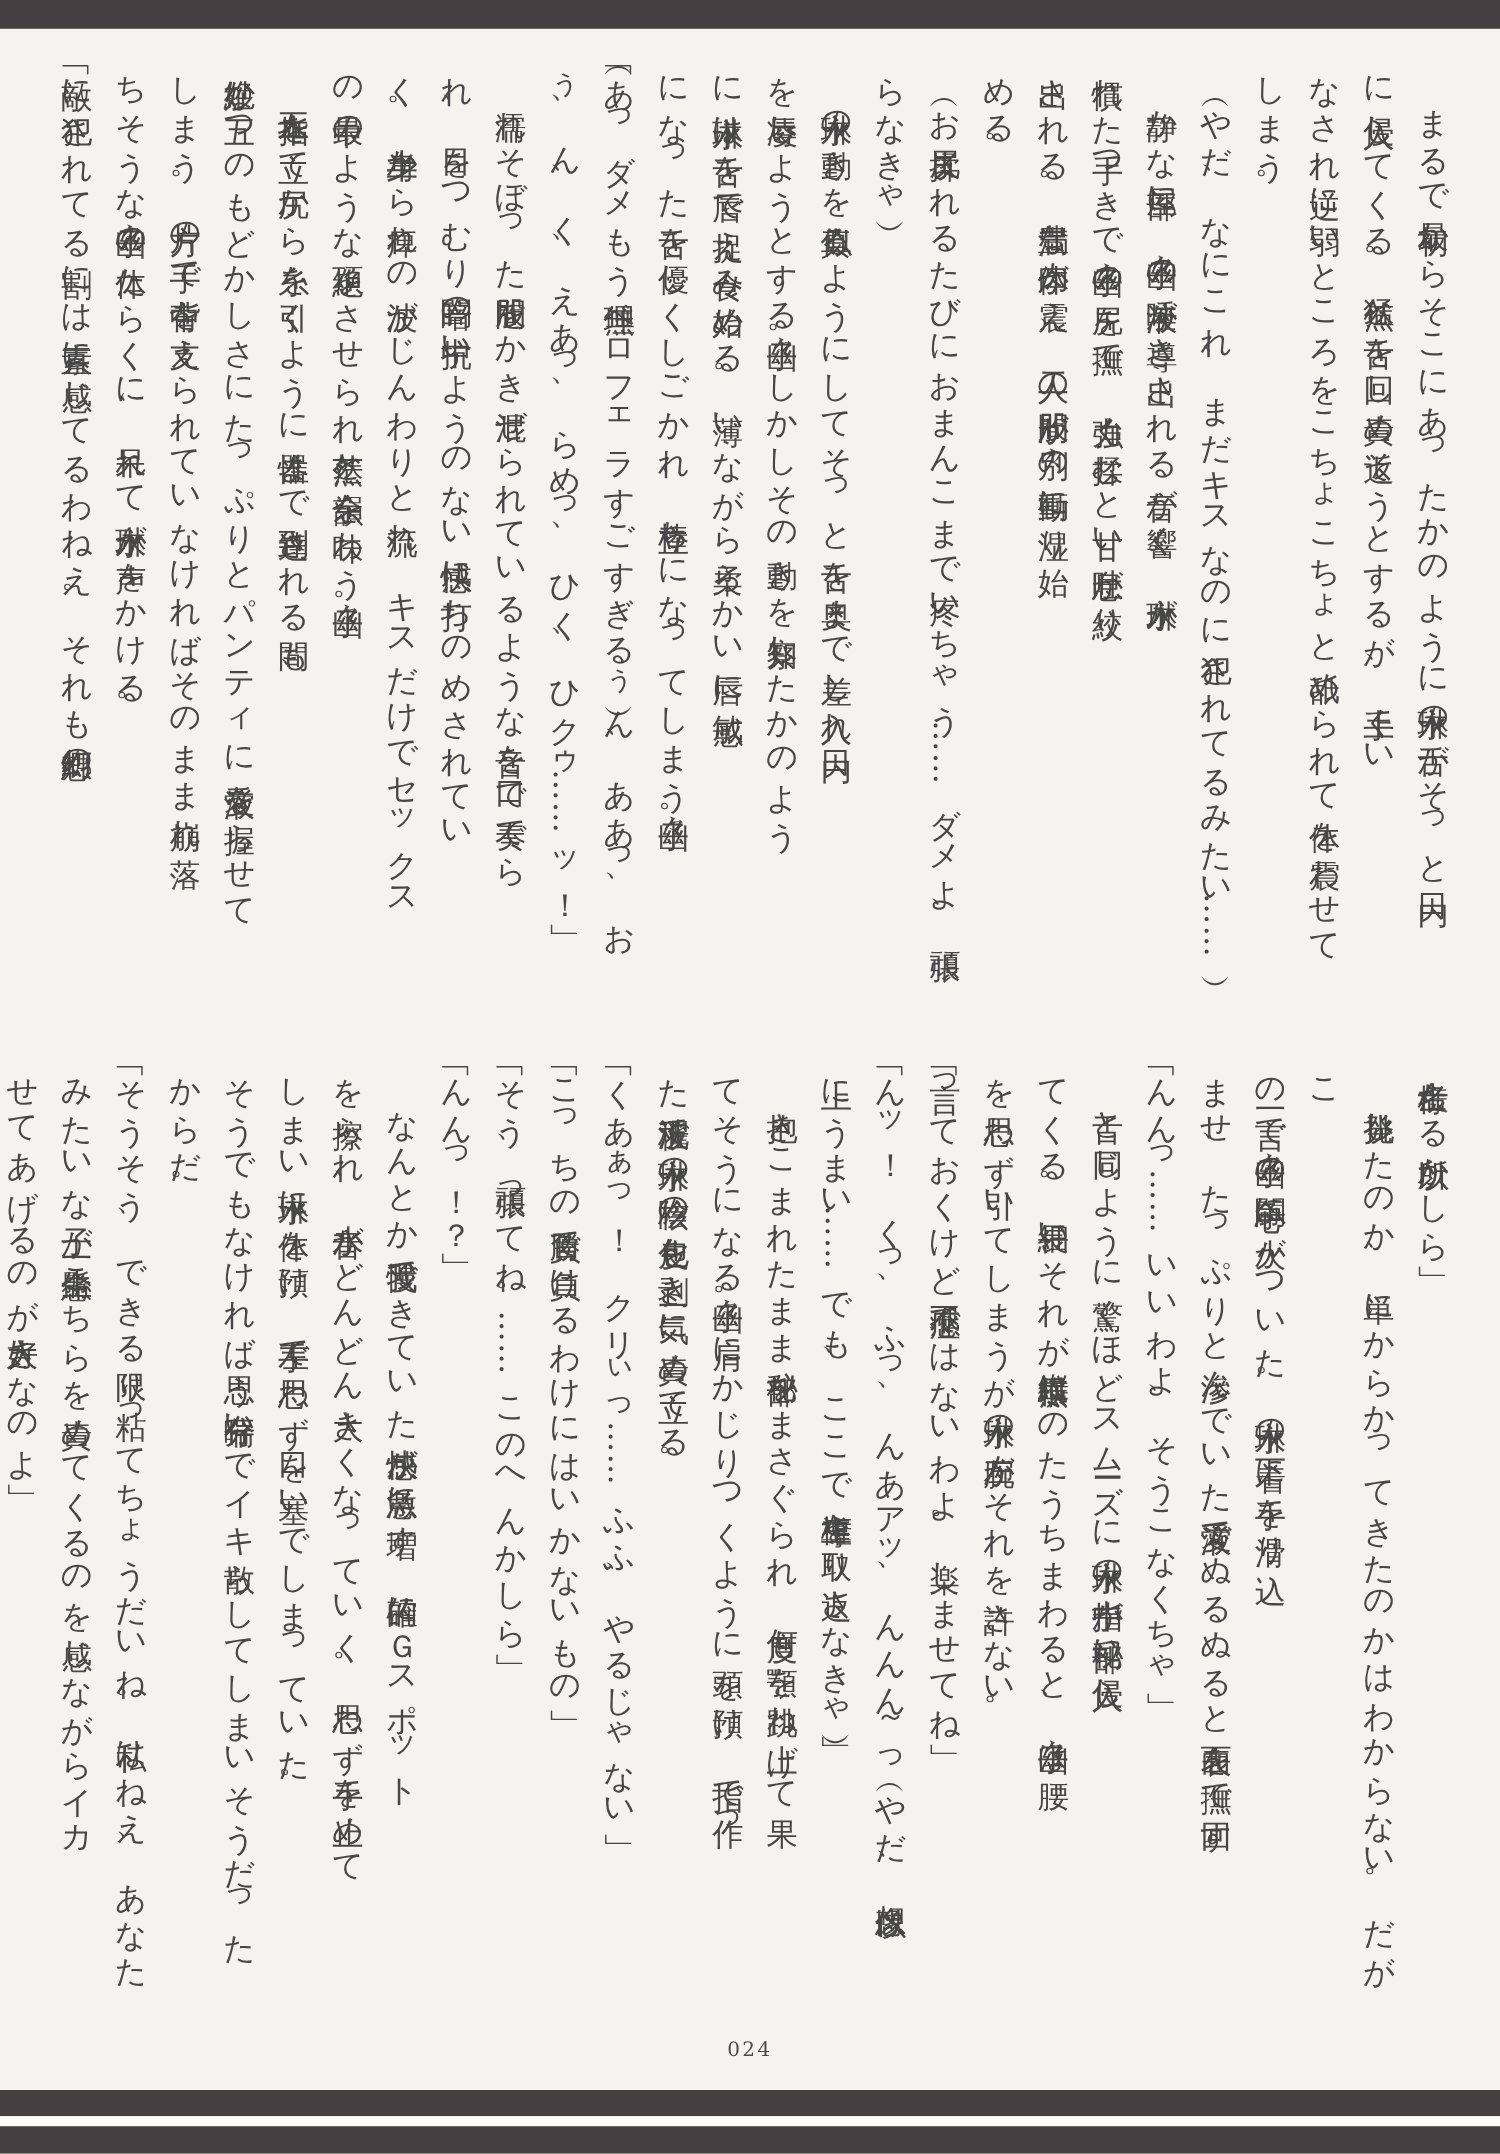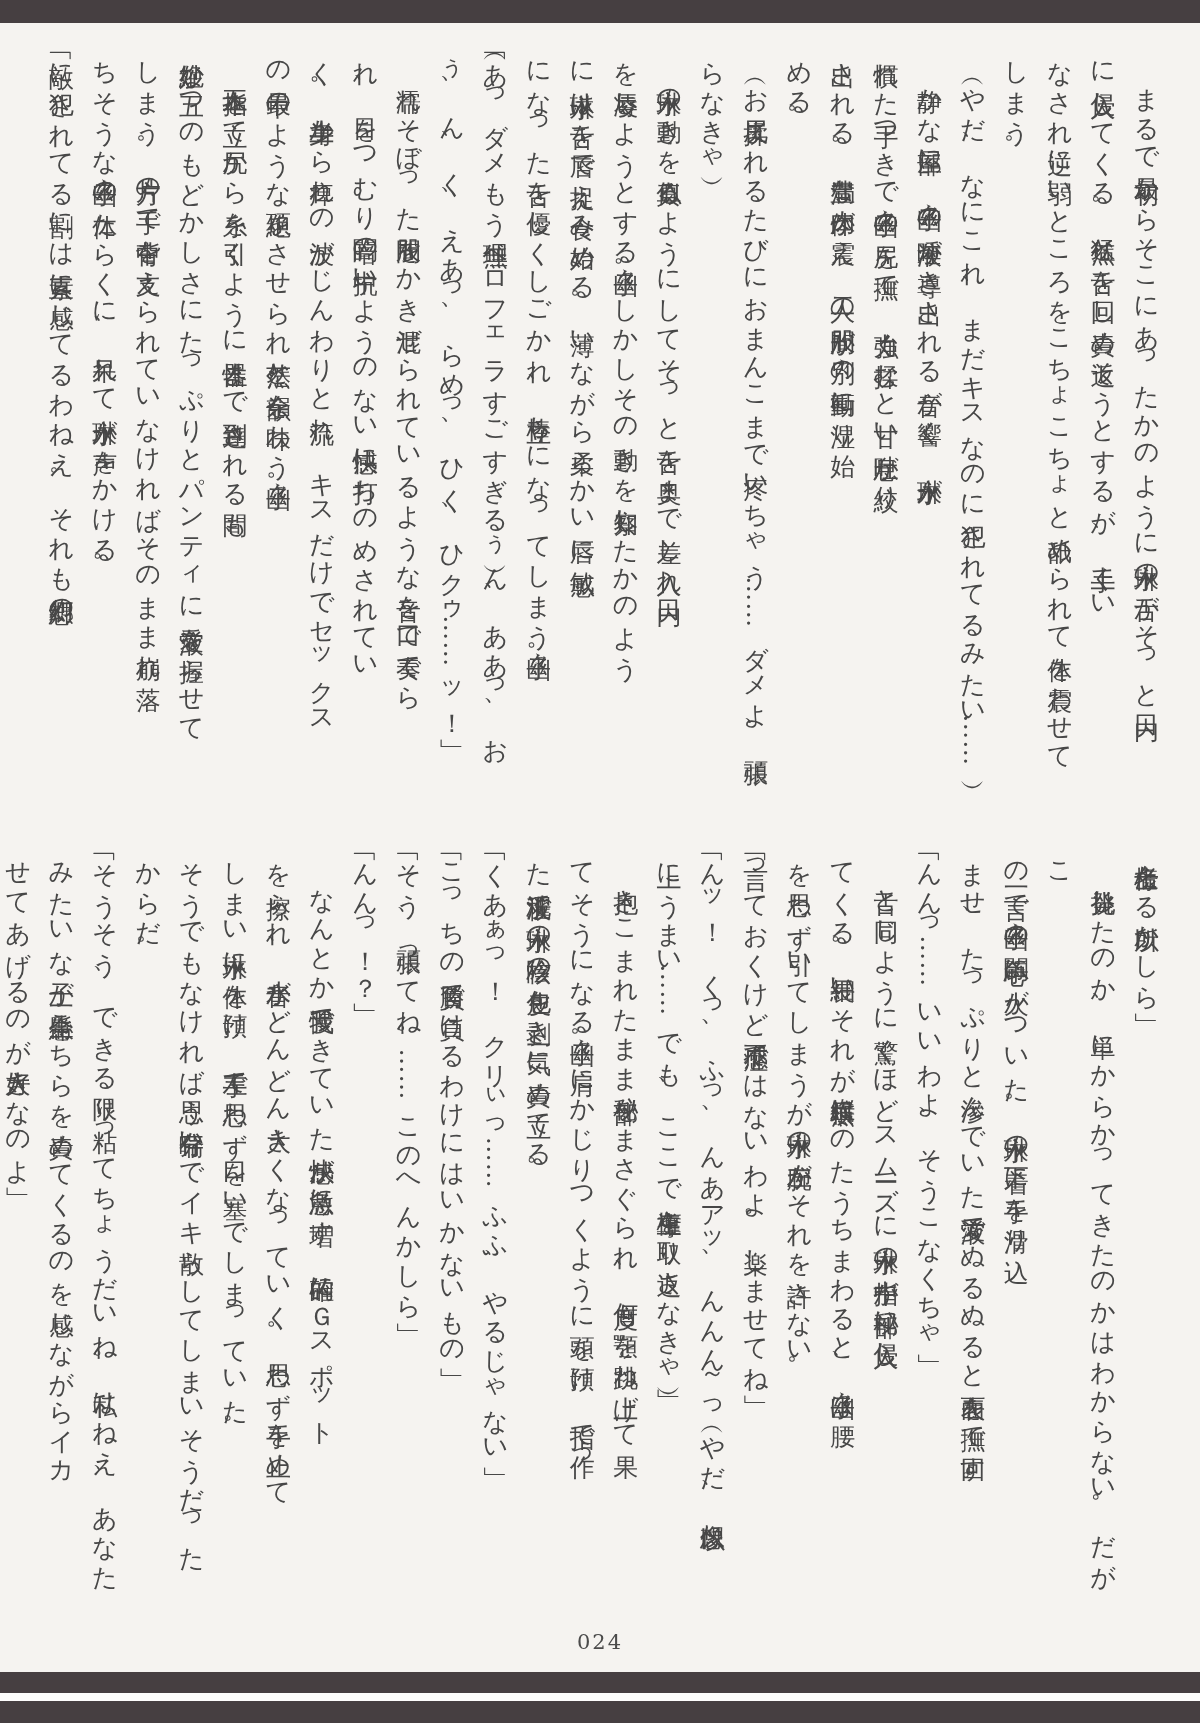--- a/index.html
+++ b/index.html
@@ -26,21 +26,21 @@
     letter-spacing:1px;
     color:#474747;
   }
   .block-top{top:44px;}
   .block-bottom{top:845px;}
   .col{margin:0;padding:0;}
   .page-number{
     position:absolute;
     top:1630px;left:0;width:100%;
     text-align:center;
-    font-size:21px;
+    font-size:16px;
     letter-spacing:2px;
     color:#4b4b4b;
   }
 </style>
 </head>
 <body>
 
 <div class="page">
   <div class="bar top-bar"></div>
 

